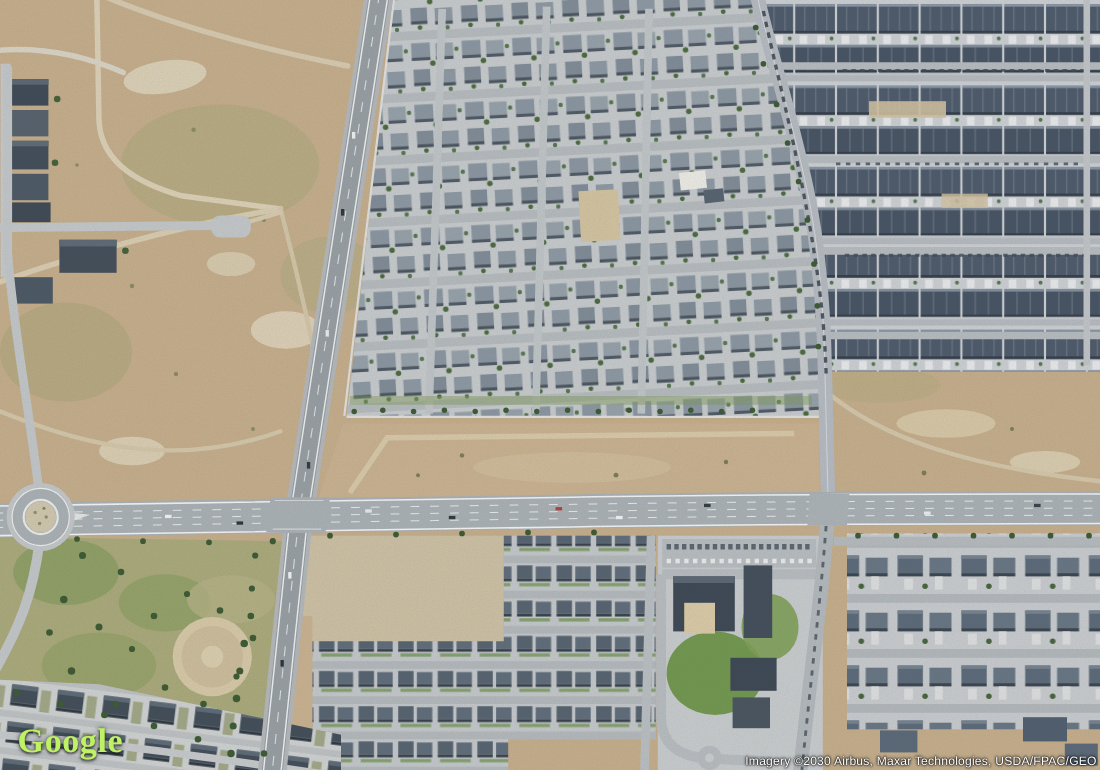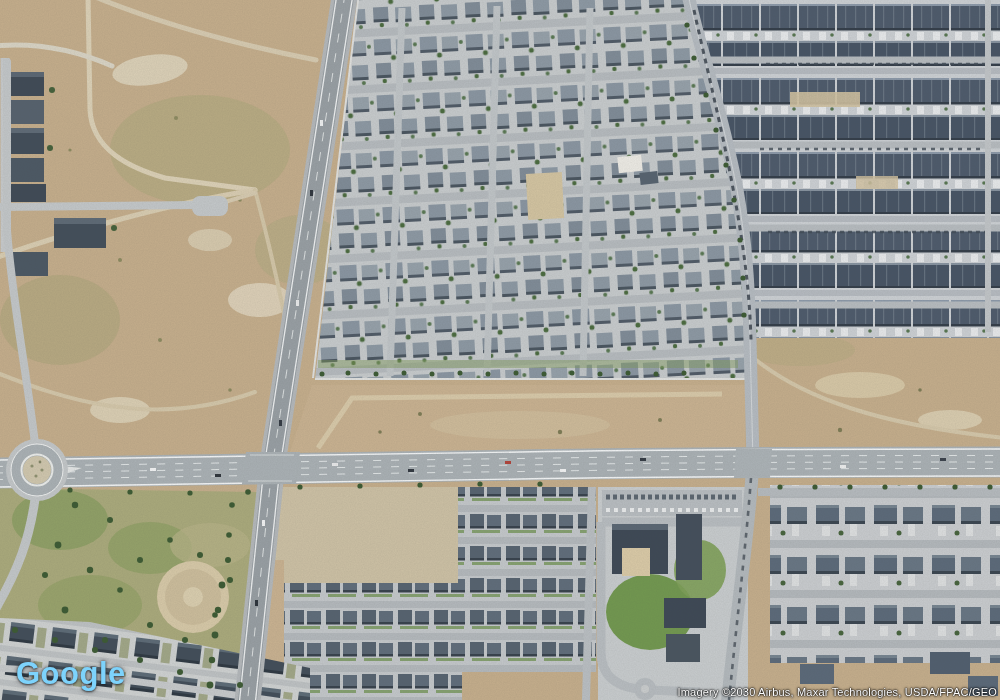--- a/index.html
+++ b/index.html
@@ -3,23 +3,23 @@
 <meta charset="utf-8">
 <style>
   html,body{margin:0;padding:0;background:#000;}
   .map-viewport{
     position:relative;width:1000px;height:700px;overflow:hidden;
     font-family:"Liberation Sans",sans-serif;
   }
   .map-viewport svg{display:block;}
   .google-logo{
     position:absolute;left:16px;bottom:8px;
-    font-size:31px;font-weight:700;letter-spacing:.5px;color:#7dd3fc;
+    font-size:31px;font-weight:700;letter-spacing:.5px;color:#bef264;
     text-shadow:0 0 3px rgba(68,72,76,.85),0 1px 2px rgba(0,0,0,.55),0 0 6px rgba(0,0,0,.35);
-    cursor:pointer;user-select:none;
+    cursor:pointer;user-select:none;font-family:Liberation Serif, serif;
   }
   .attribution{
     position:absolute;right:3px;bottom:2px;
     font-size:11px;color:#fff;letter-spacing:.2px;
     text-shadow:0 0 1px #000,0 0 2px #000,0 0 3px rgba(0,0,0,.9);
     white-space:nowrap;
   }
 </style>
 </head>
 <body>

